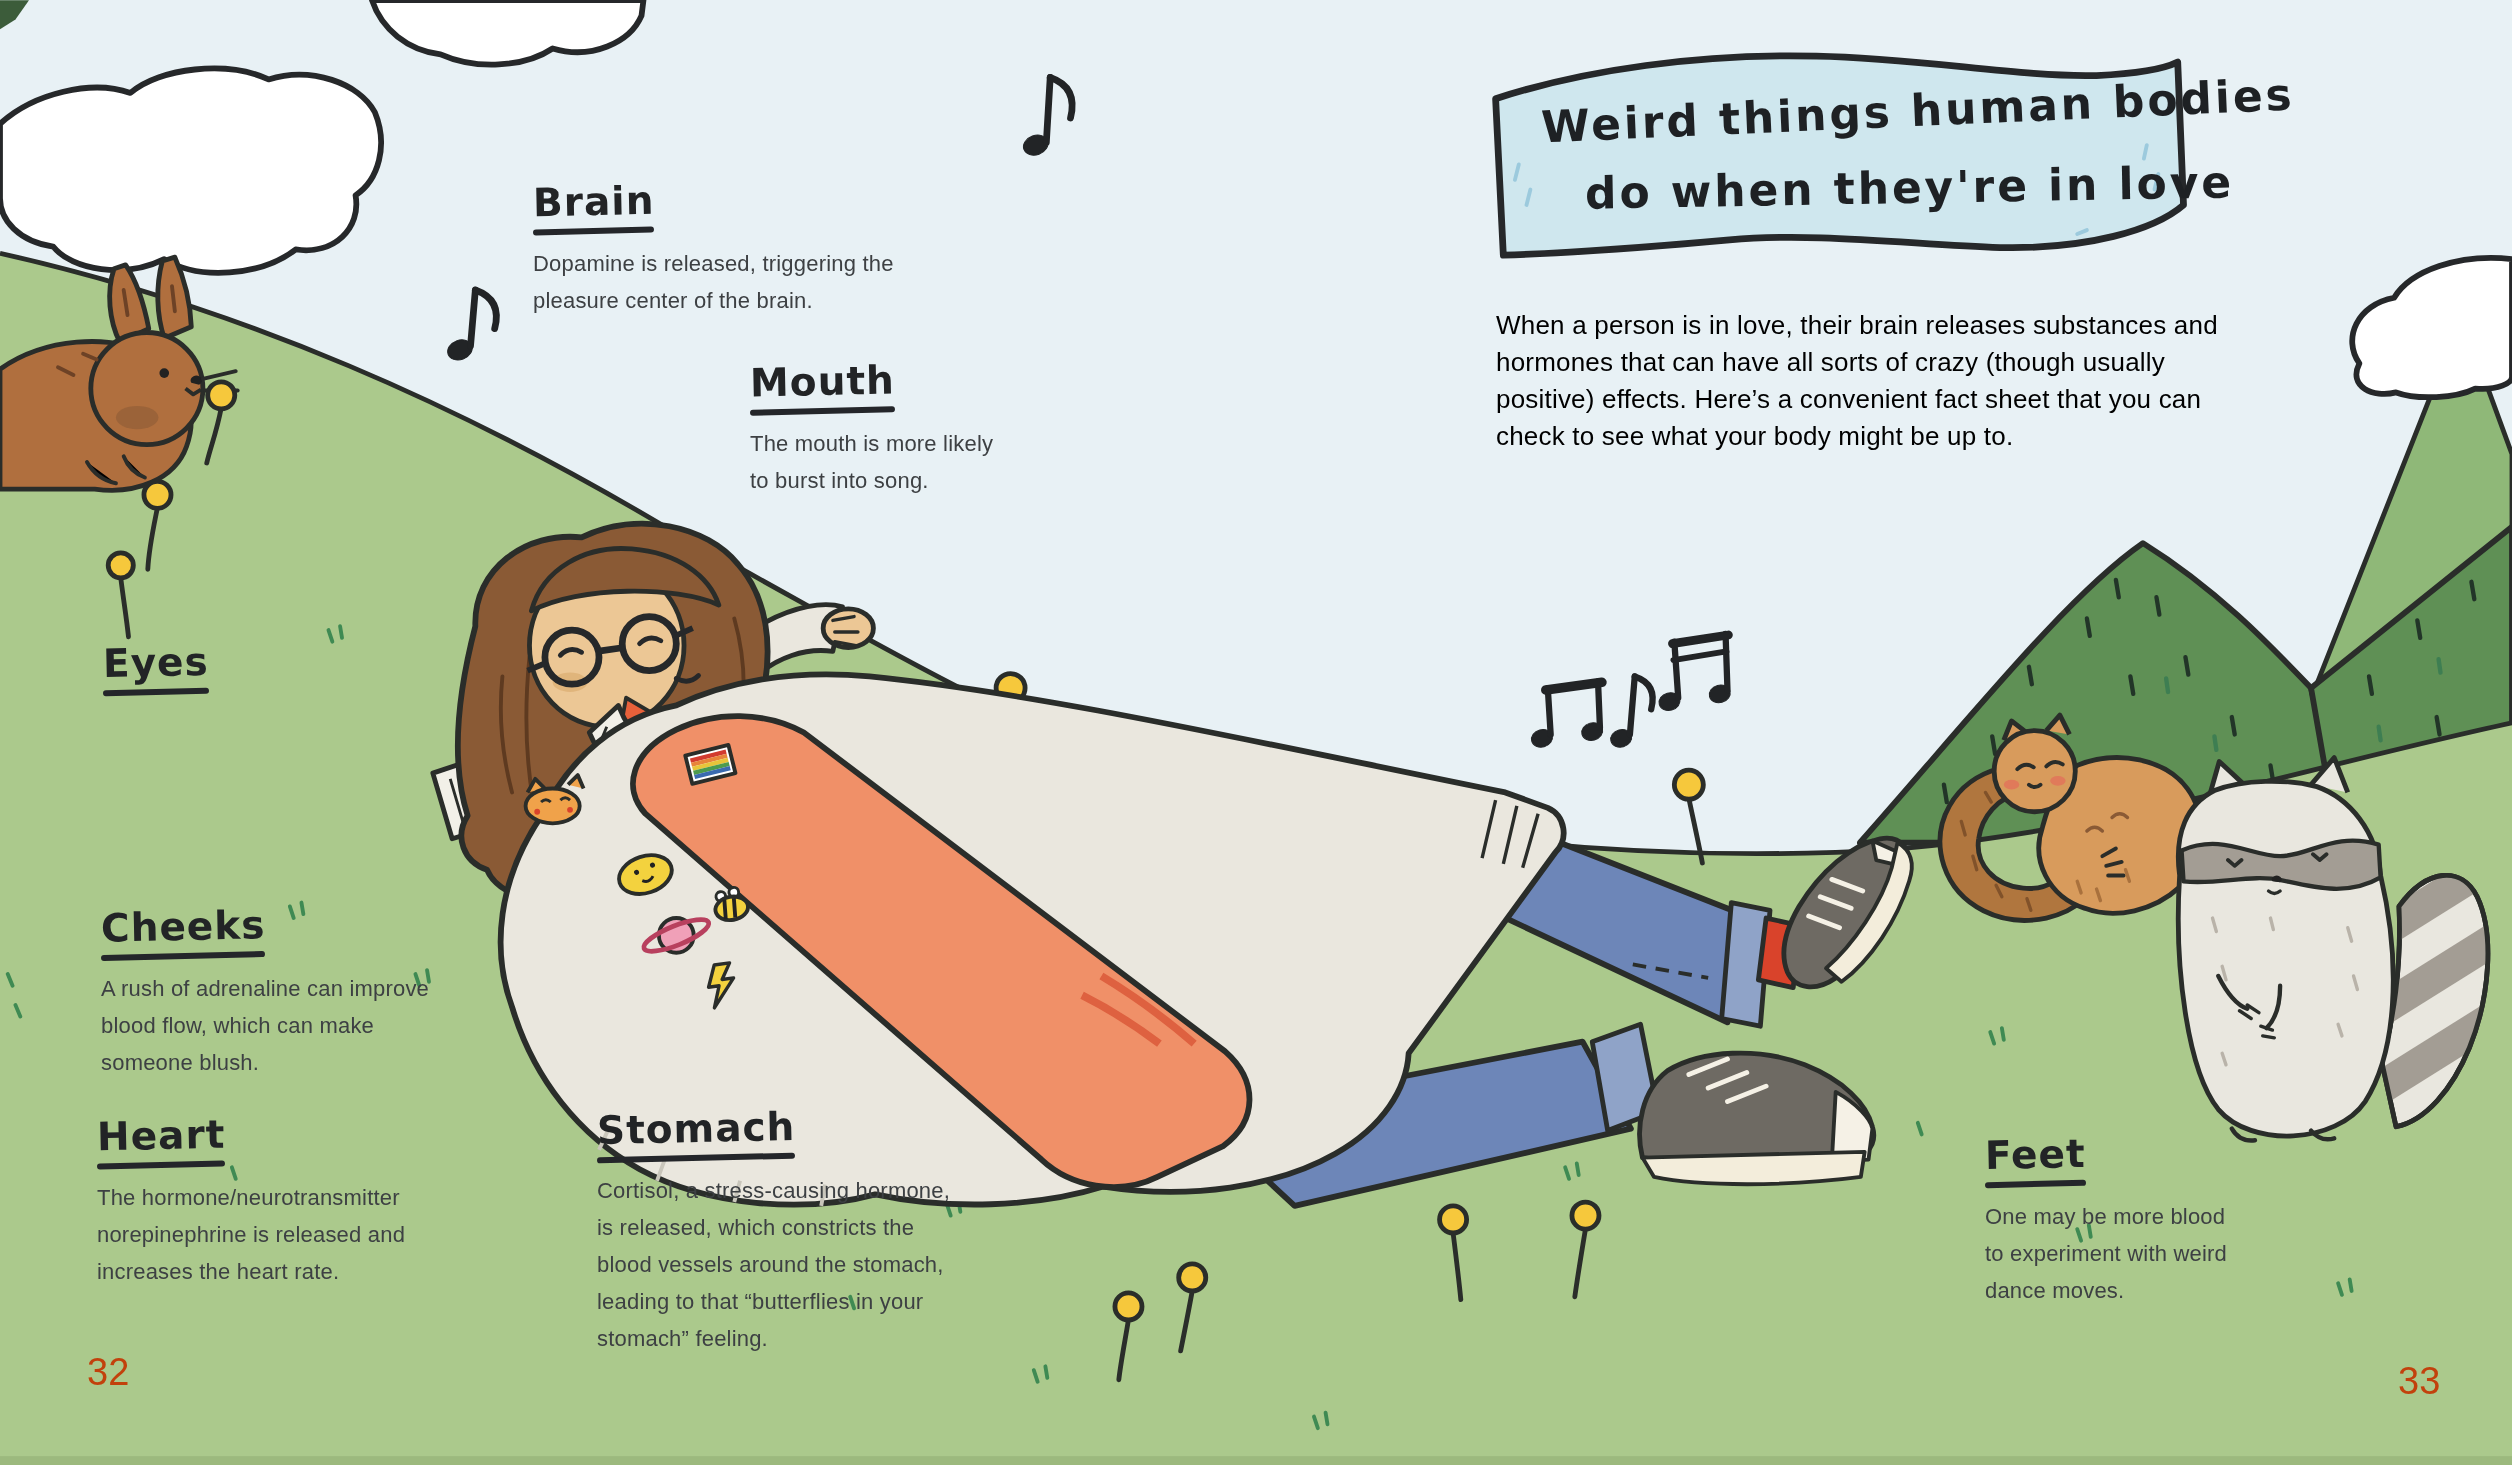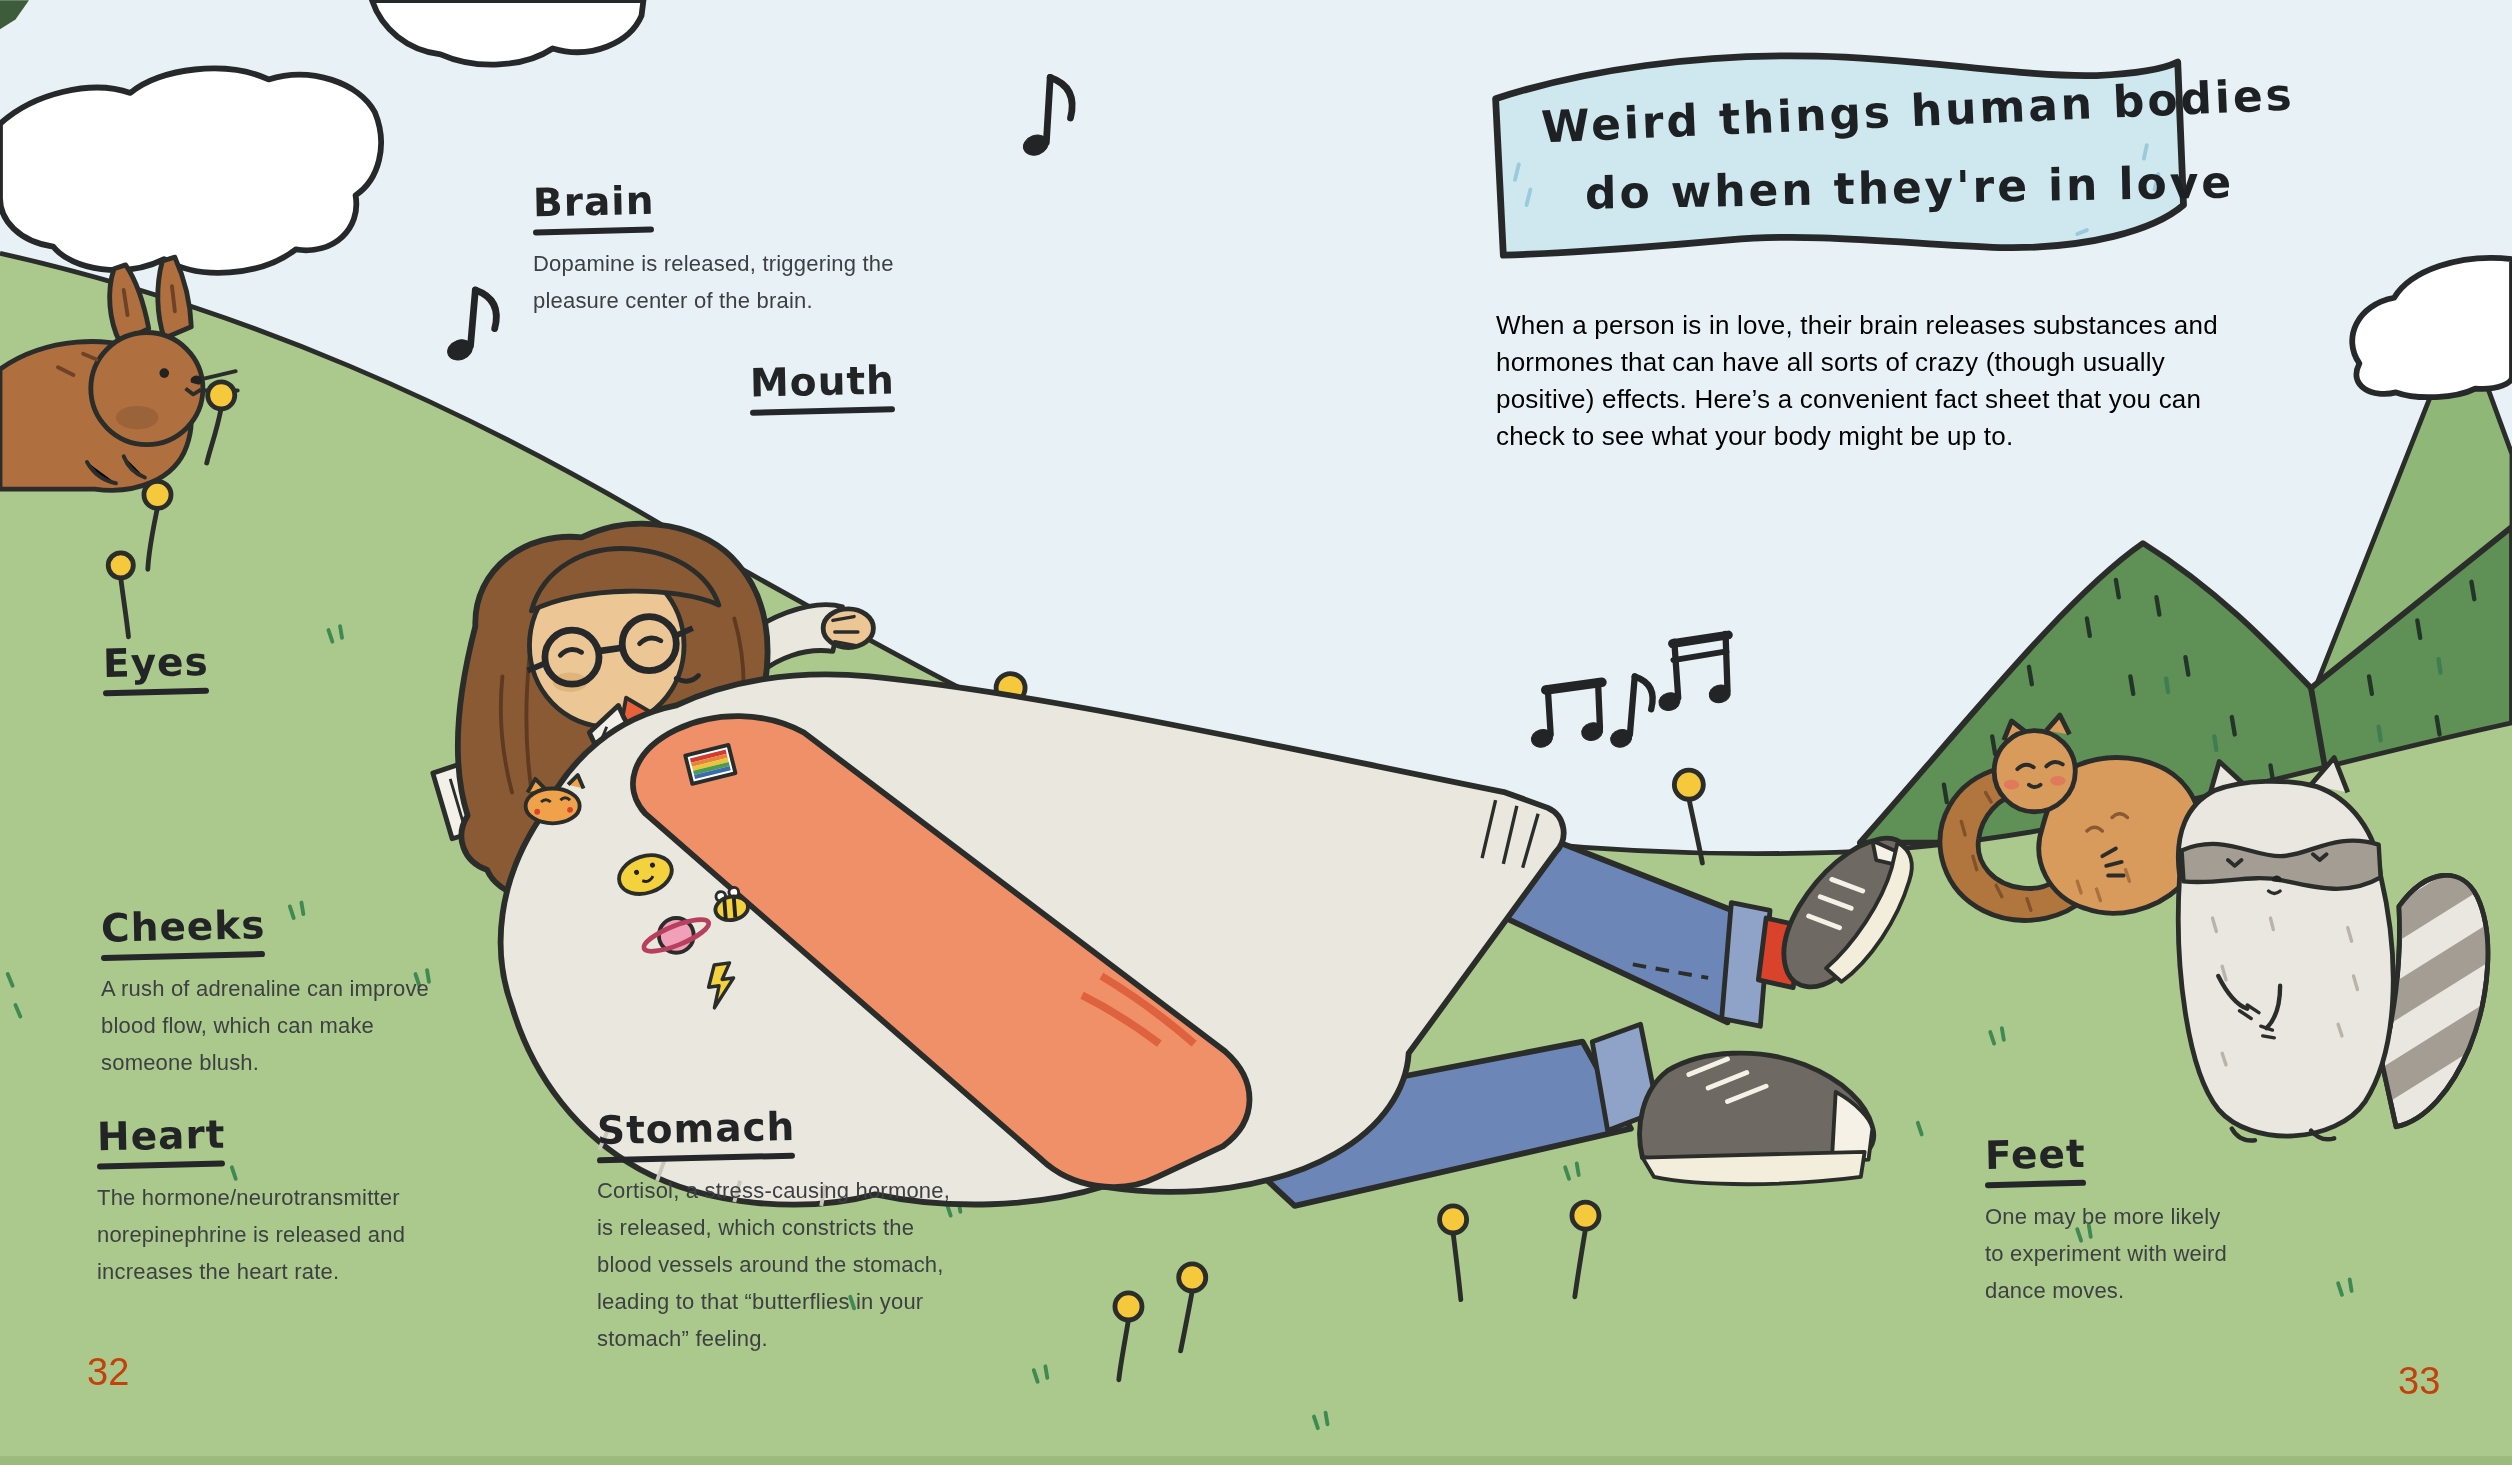--- a/index.html
+++ b/index.html
@@ -385,20 +385,22 @@
 check to see what your body might be up to.</div>
 
   <div class="fact" style="left:533px;top:179px;">
     <div class="hwrap"><div class="hand">Brain</div><div class="ul"></div></div>
     <p>Dopamine is released, triggering the
 pleasure center of the brain.</p>
   </div>
 
   <div class="fact" style="left:750px;top:359px;">
     <div class="hwrap"><div class="hand">Mouth</div><div class="ul"></div></div>
+    <p>The mouth is more likely
+to burst into song.</p>
   </div>
 
   <div class="fact" style="left:103px;top:640px;">
     <div class="hwrap"><div class="hand">Eyes</div><div class="ul"></div></div>
   </div>
 
   <div class="fact" style="left:101px;top:904px;">
     <div class="hwrap"><div class="hand">Cheeks</div><div class="ul"></div></div>
     <p>A rush of adrenaline can improve
 blood flow, which can make
@@ -416,21 +418,21 @@
     <div class="hwrap"><div class="hand">Stomach</div><div class="ul"></div></div>
     <p>Cortisol, a stress-causing hormone,
 is released, which constricts the
 blood vessels around the stomach,
 leading to that “butterflies in your
 stomach” feeling.</p>
   </div>
 
   <div class="fact" style="left:1985px;top:1132px;">
     <div class="hwrap"><div class="hand">Feet</div><div class="ul"></div></div>
-    <p>One may be more likely
+    <p>One may be more blood
 to experiment with weird
 dance moves.</p>
   </div>
 
   <div class="pageno" style="left:87px;top:1351px;">32</div>
   <div class="pageno" style="left:2398px;top:1360px;">33</div>
 
 </div>
 
 

